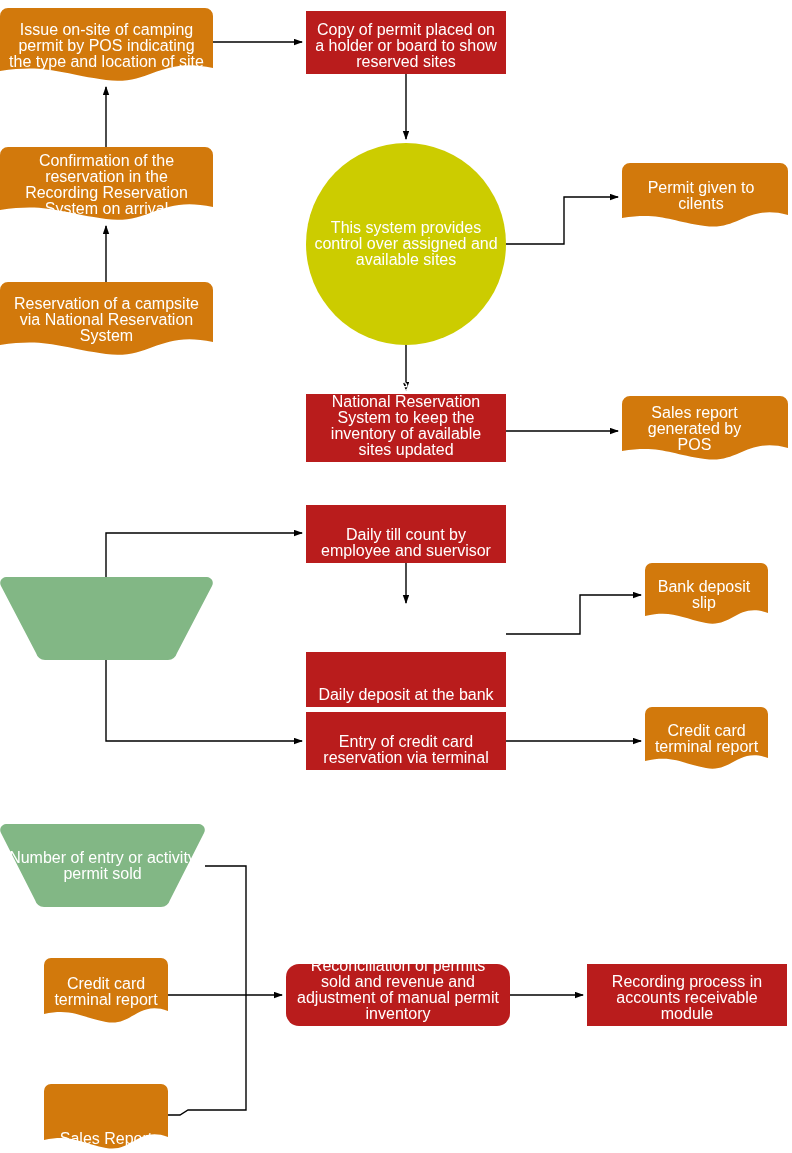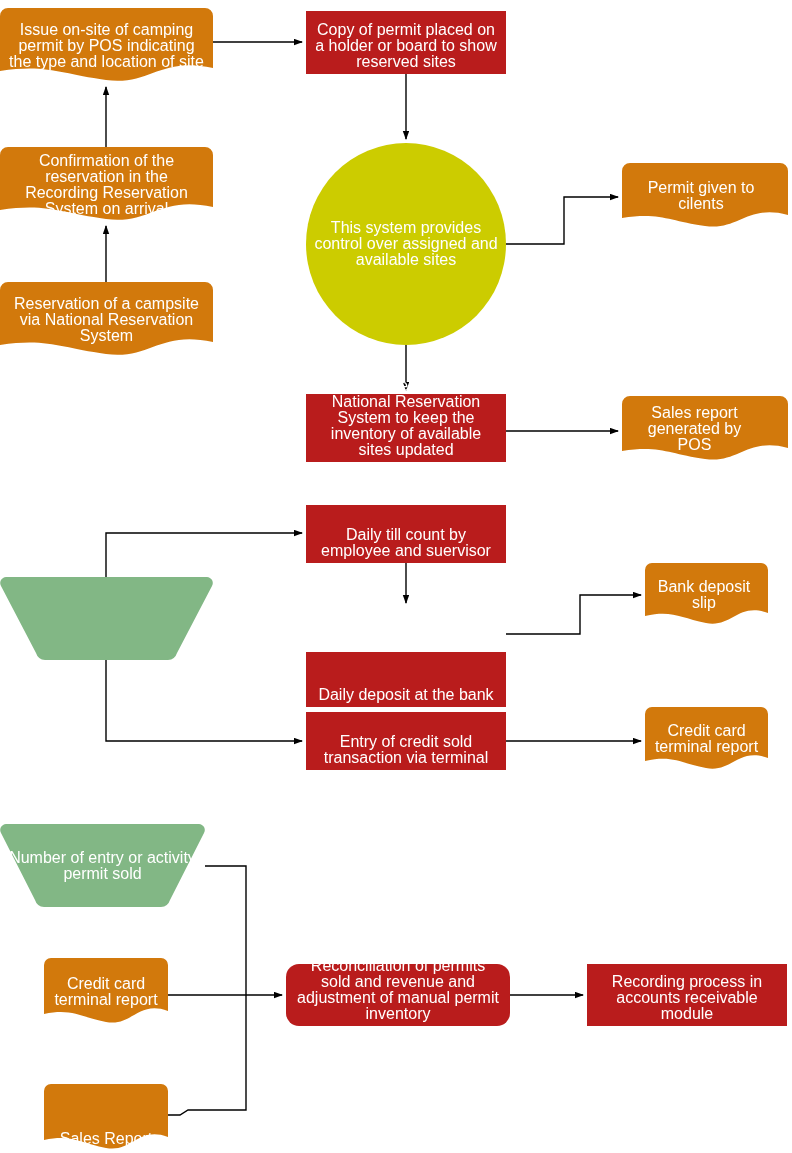--- a/index.html
+++ b/index.html
@@ -196,21 +196,21 @@
                C 35,55 28,47 0,53 V7 A7,7 0 0 1 7,0 Z" fill="#d2790c"></path>
     </svg>
     <span class="label">Bank deposit slip</span>
   </div>
 
   <div class="node shape-process" style="left:306px; top:607px; width:200px; height:55px;margin-top:45px;">
     <span class="label">Daily deposit at the bank</span>
   </div>
 
   <div class="node shape-process" style="left:306px; top:712px; width:200px; height:58px;">
-    <span class="label">Entry of credit sold transaction via terminal</span>
+    <span class="label">Entry of credit card reservation via terminal</span>
   </div>
 
   <div class="node shape-document" style="left:645px; top:707px; width:123px; height:64px;">
     <svg width="123" height="64" viewBox="0 0 123 64" preserveAspectRatio="none">
       <path d="M7,0 H116 A7,7 0 0 1 123,7 V51
                C 93,40 87,66 61,61
                C 35,56 28,48 0,54 V7 A7,7 0 0 1 7,0 Z" fill="#d2790c"></path>
     </svg>
     <span class="label">Credit card terminal report</span>
   </div>

